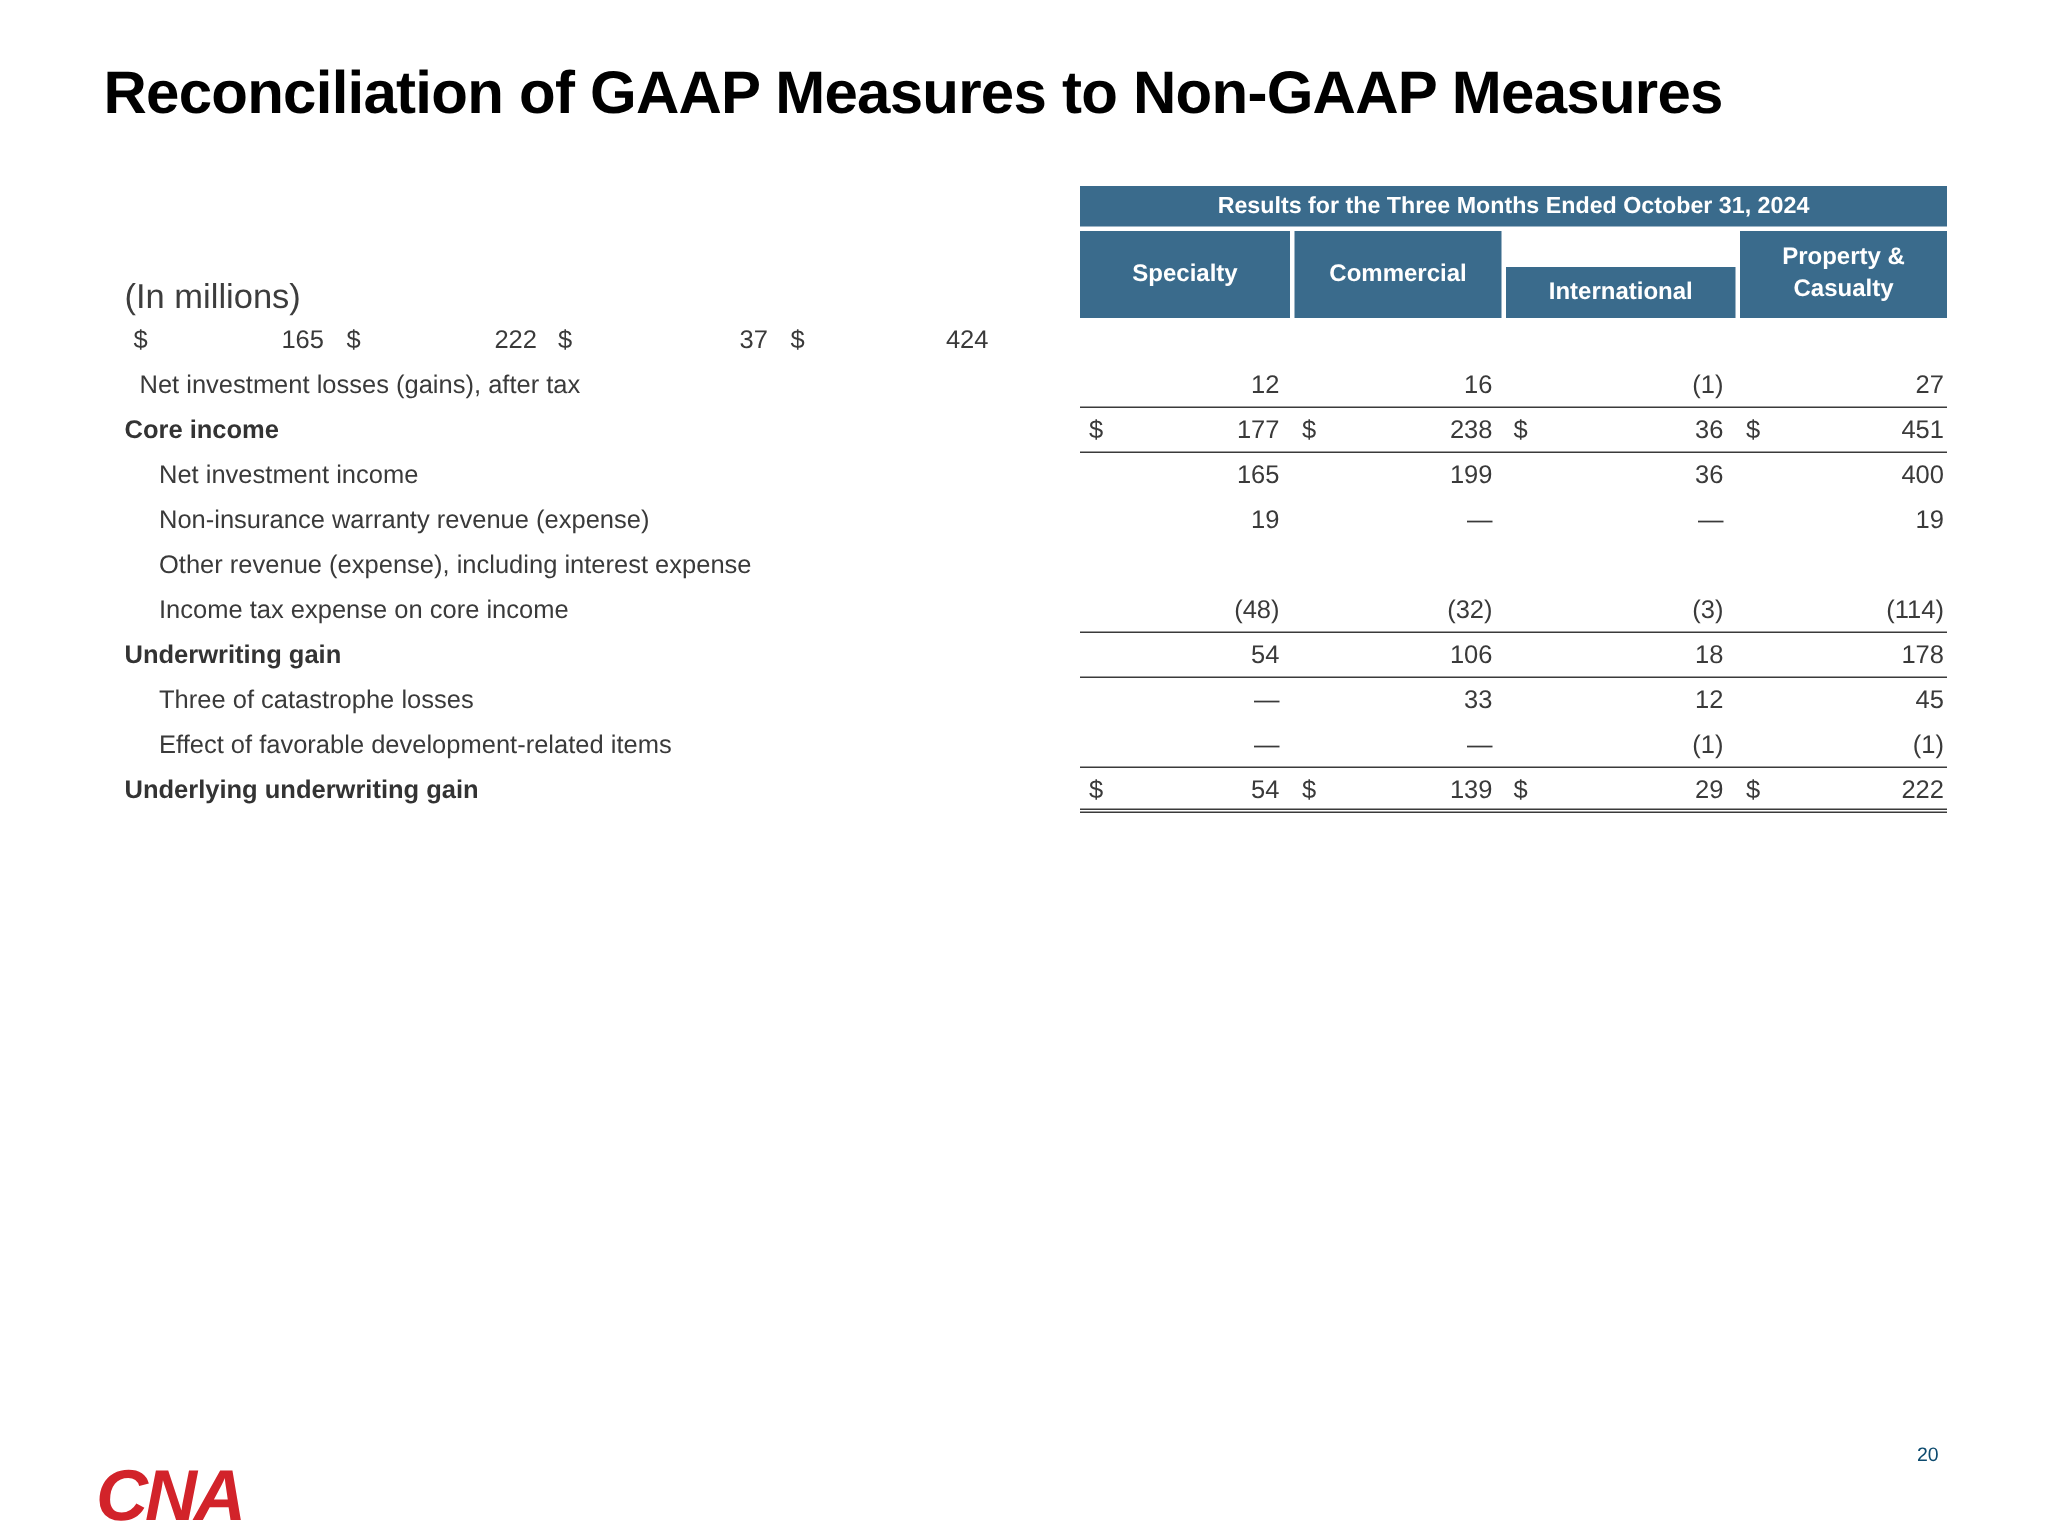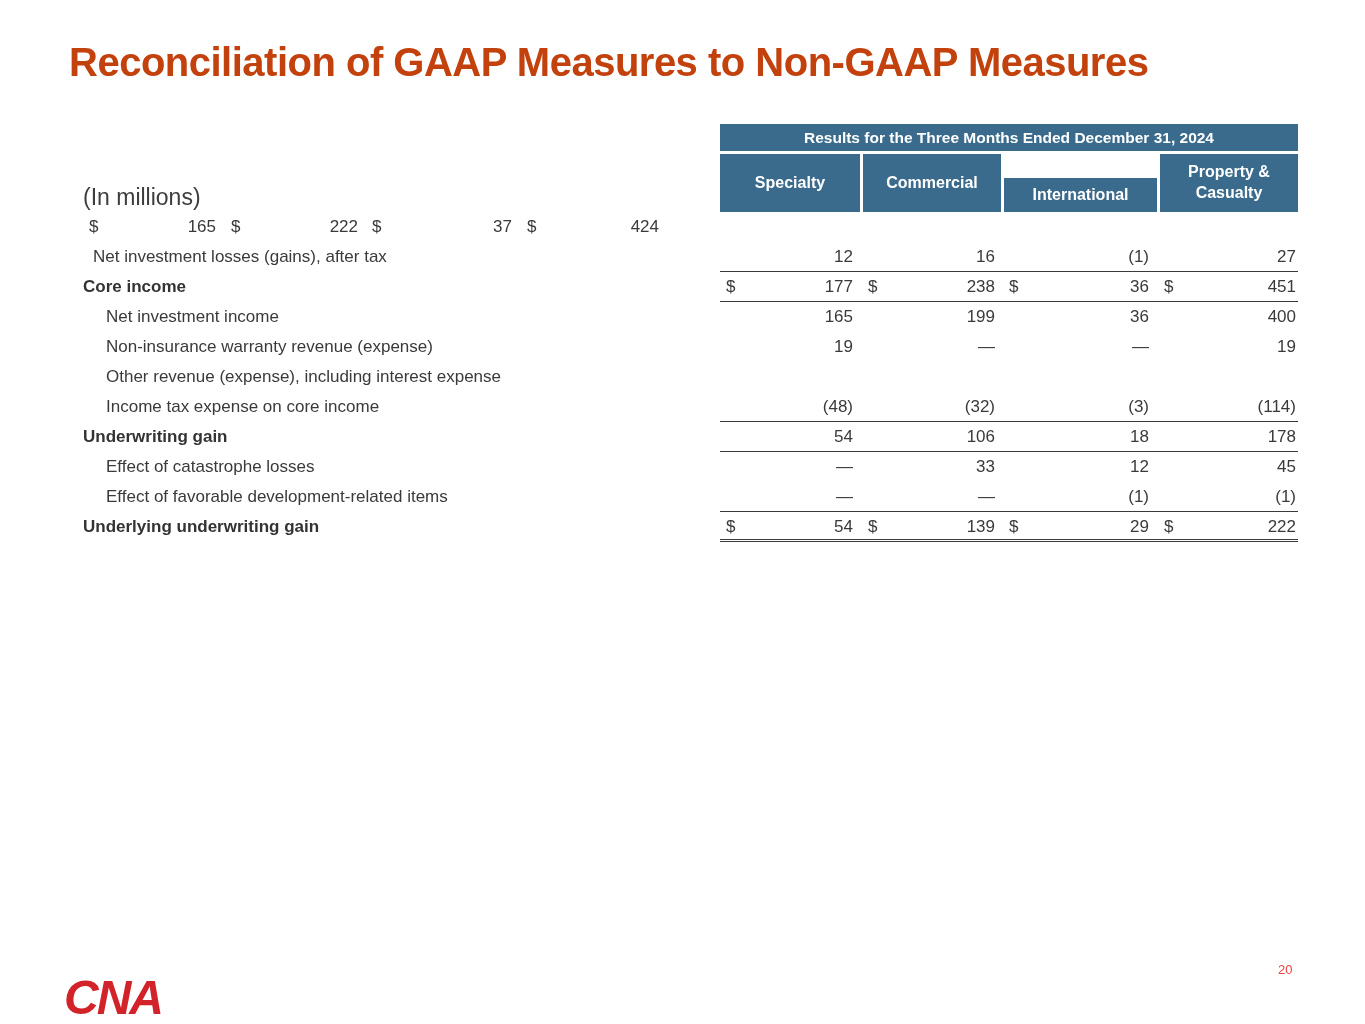--- a/index.html
+++ b/index.html
@@ -13,21 +13,21 @@
     overflow: hidden;
     color: #3a3a3a;
   }
   .title {
     position: absolute;
     left: 69px;
     top: 40px;
     width: 1240px;
     font-size: 40px;
     font-weight: 700;
-    color: #c2410c;
+    color: #000000;
     letter-spacing: -0.5px;
     white-space: nowrap;
   }
   .band {
     position: absolute;
     left: 720px;
     top: 124px;
     width: 578px;
     height: 27px;
     background: var(--header-blue, #3a6b8c);
@@ -103,31 +103,31 @@
     font-style: italic;
     letter-spacing: -2px;
     color: var(--logo-red, #d2232a);
     margin-top: 32px;
   }
   .pagenum {
     position: absolute;
     left: 1278px;
     top: 962px;
     font-size: 13px;
-    color: #ef4444;
+    color: #0c4a6e;
   }
 </style>
 </head>
 <body>
 
 <div class="slide">
 
   <div class="title">Reconciliation of GAAP Measures to Non-GAAP Measures</div>
 
-  <div class="band">Results for the Three Months Ended December 31, 2024</div>
+  <div class="band">Results for the Three Months Ended October 31, 2024</div>
 
   <div class="colheads">
     <div class="colhead ch0">Specialty</div>
     <div class="colhead ch1">Commercial</div>
     <div class="colhead ch2">International</div>
     <div class="colhead ch3">Property &amp; Casualty</div>
   </div>
 
   <div class="units">(In millions)</div>
 
@@ -275,21 +275,21 @@
             <span class="dollar"></span>
             <span class="num">18</span>
           </div>
           <div class="tcell c3">
             <span class="dollar"></span>
             <span class="num">178</span>
           </div>
         </div>
       </div>
       <div class="trow">
-        <div class="tlabel indent-2">Effect of catastrophe losses</div>
+        <div class="tlabel indent-2">Three of catastrophe losses</div>
         <div class="tvals">
           <div class="tcell c0">
             <span class="dollar"></span>
             <span class="num">—</span>
           </div>
           <div class="tcell c1">
             <span class="dollar"></span>
             <span class="num">33</span>
           </div>
           <div class="tcell c2">

